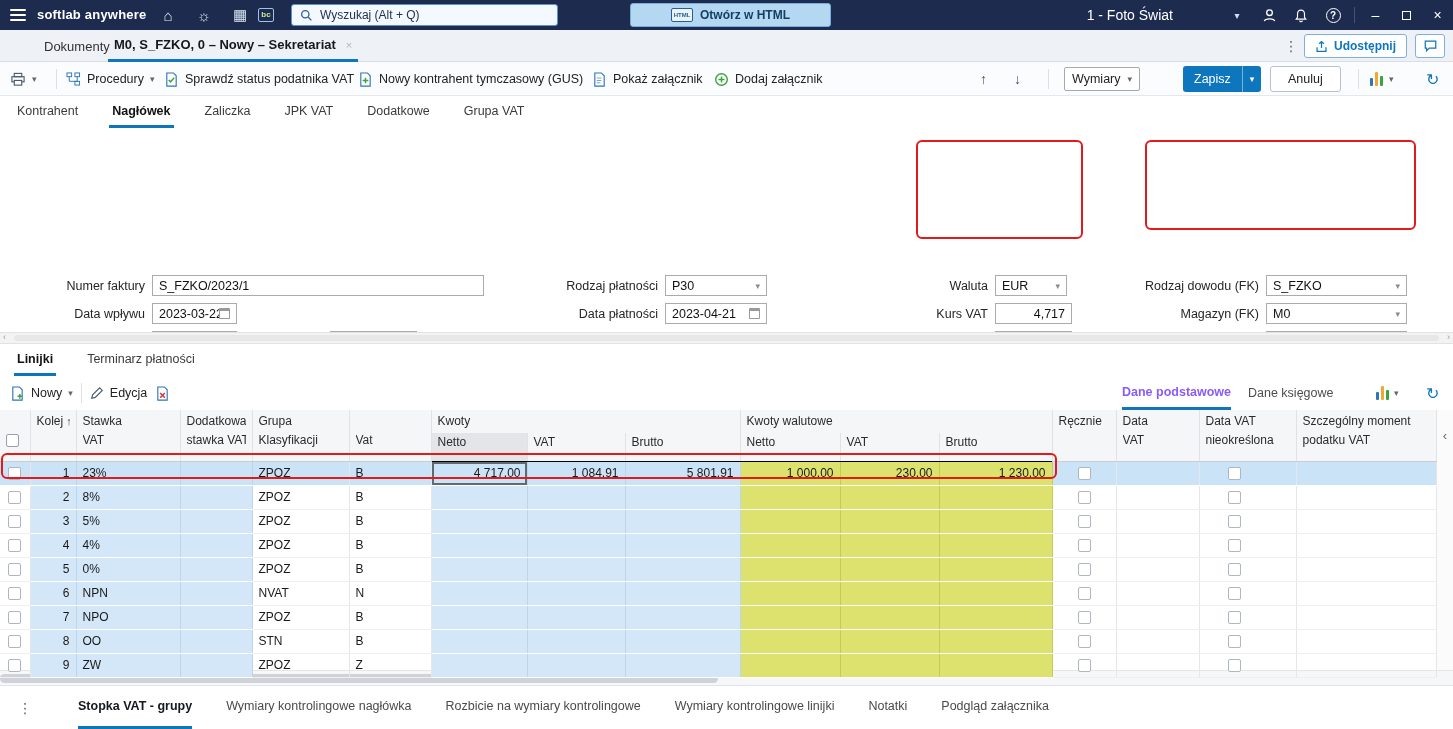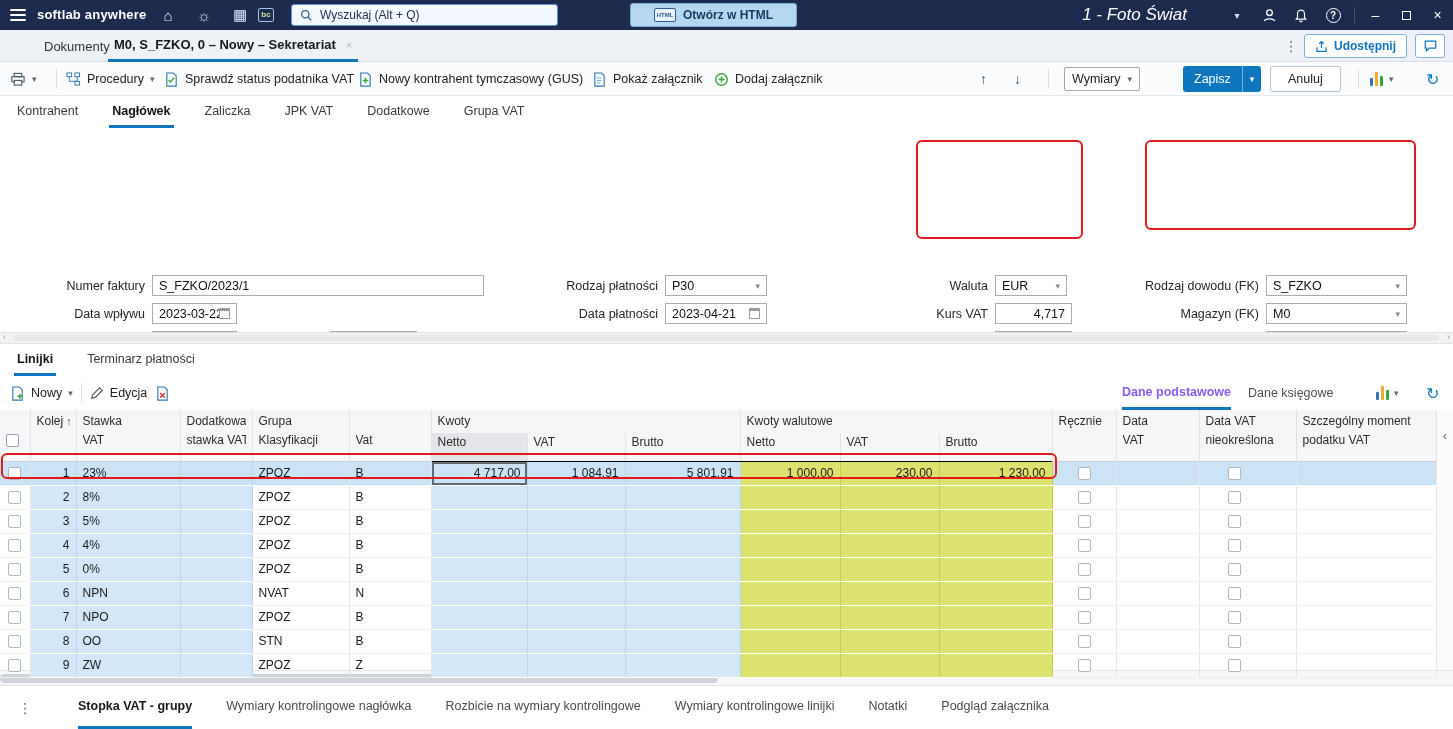--- a/index.html
+++ b/index.html
@@ -7,24 +7,24 @@
   body{position:relative;font-family:"Liberation Sans",sans-serif;font-size:12px;color:#1a1a1a;background:#fff;}
 
   
   .topbar{position:absolute;top:0;left:0;right:0;height:30px;background:#1d2b4e;color:#fff;z-index:30;}
   .tb-ham{position:absolute;left:10px;top:9px;width:16px;height:12px;display:flex;flex-direction:column;justify-content:space-between;cursor:pointer;}
   .tb-ham span{display:block;height:2px;background:#fff;border-radius:1px;}
   .tb-logo{position:absolute;left:37px;top:7px;font-size:13px;font-weight:600;letter-spacing:.2px;}
   .tb-ico{position:absolute;top:0;height:30px;width:28px;display:flex;align-items:center;justify-content:center;color:#dce8f6;font-size:15px;}
   .bc-badge{border:1px solid #9fc3e8;border-radius:2px;font-size:8px;line-height:10px;padding:1px 2px;color:#cfe49f;font-weight:700;}
   .tb-search{position:absolute;left:291px;top:4px;width:267px;height:22px;background:#f4f9ff;border:1px solid #5a93cf;border-radius:3px;display:flex;align-items:center;gap:7px;padding:0 8px;color:#22324f;font-size:12px;}
-  .open-html{position:absolute;left:630px;top:3px;width:167px;height:24px;background:#b5d8f2;border:1px solid #78add9;border-radius:3px;display:flex;align-items:center;justify-content:center;gap:7px;color:#123f63;font-weight:700;font-size:12px;cursor:pointer;}
+  .open-html{position:absolute;left:630px;top:3px;width:201px;height:24px;background:#b5d8f2;border:1px solid #78add9;border-radius:3px;display:flex;align-items:center;justify-content:center;gap:7px;color:#123f63;font-weight:700;font-size:12px;cursor:pointer;}
   .oh-ico{width:22px;height:14px;border:1px solid #2a5d8c;border-radius:2px;font-size:6px;font-weight:700;display:flex;align-items:center;justify-content:center;color:#2a5d8c;background:#e9f3fb;}
   .tb-right{position:absolute;right:0;top:0;height:30px;display:flex;align-items:center;}
-  .company{font-size:17px;padding:0 8px;margin-right:26px;white-space:nowrap;font-style:italic;}
+  .company{font-size:14px;padding:0 8px;margin-right:40px;white-space:nowrap;}
   .company-chev{width:32px;text-align:center;font-size:10px;color:#cfe0f2;}
   .tb-btn{width:32px;height:30px;display:flex;align-items:center;justify-content:center;cursor:pointer;}
   .help-circle{width:15px;height:15px;border:1.4px solid #fff;border-radius:50%;font-size:10px;font-weight:700;display:flex;align-items:center;justify-content:center;color:#fff;}
   .win-sep{width:1px;height:16px;background:#46546f;margin:0 5px;}
   .win-btn{width:31px;height:30px;display:flex;align-items:center;justify-content:center;font-size:14px;color:#fff;cursor:pointer;}
   .max-glyph{width:9px;height:9px;border:1.3px solid #fff;}
 
   
   .tabbar{position:absolute;top:30px;left:0;right:0;height:32px;background:#eef1f6;border-bottom:1px solid #d9dee6;z-index:20;}
   .dt-plain{position:absolute;left:36px;top:0;height:32px;display:flex;align-items:center;font-size:13px;color:#333;padding:0 8px;cursor:pointer;}

